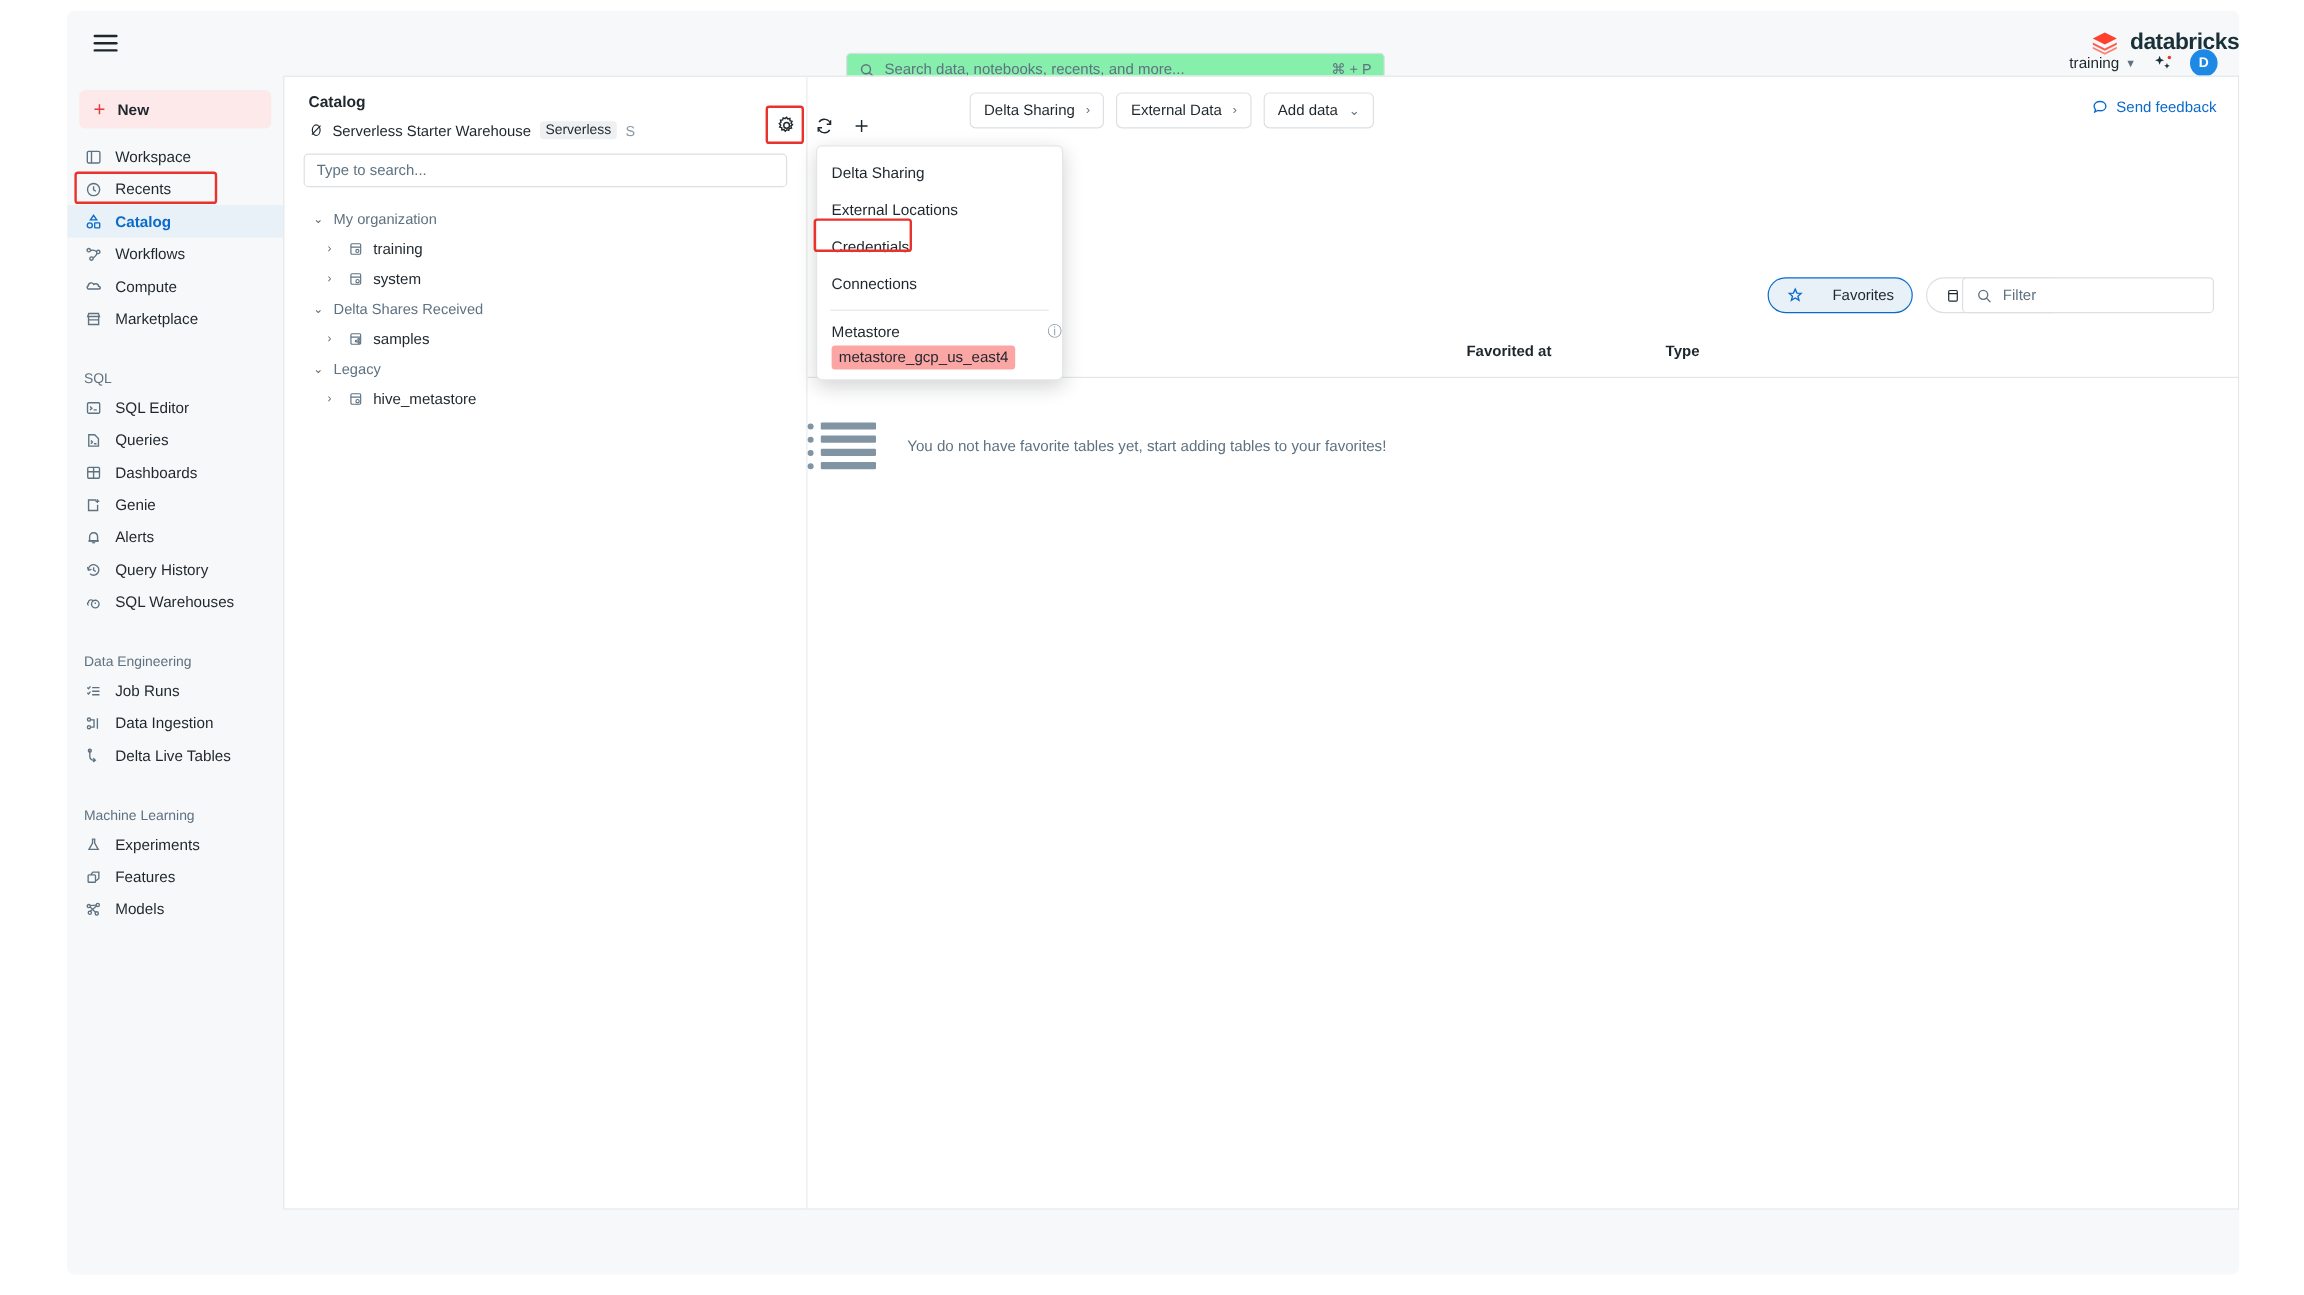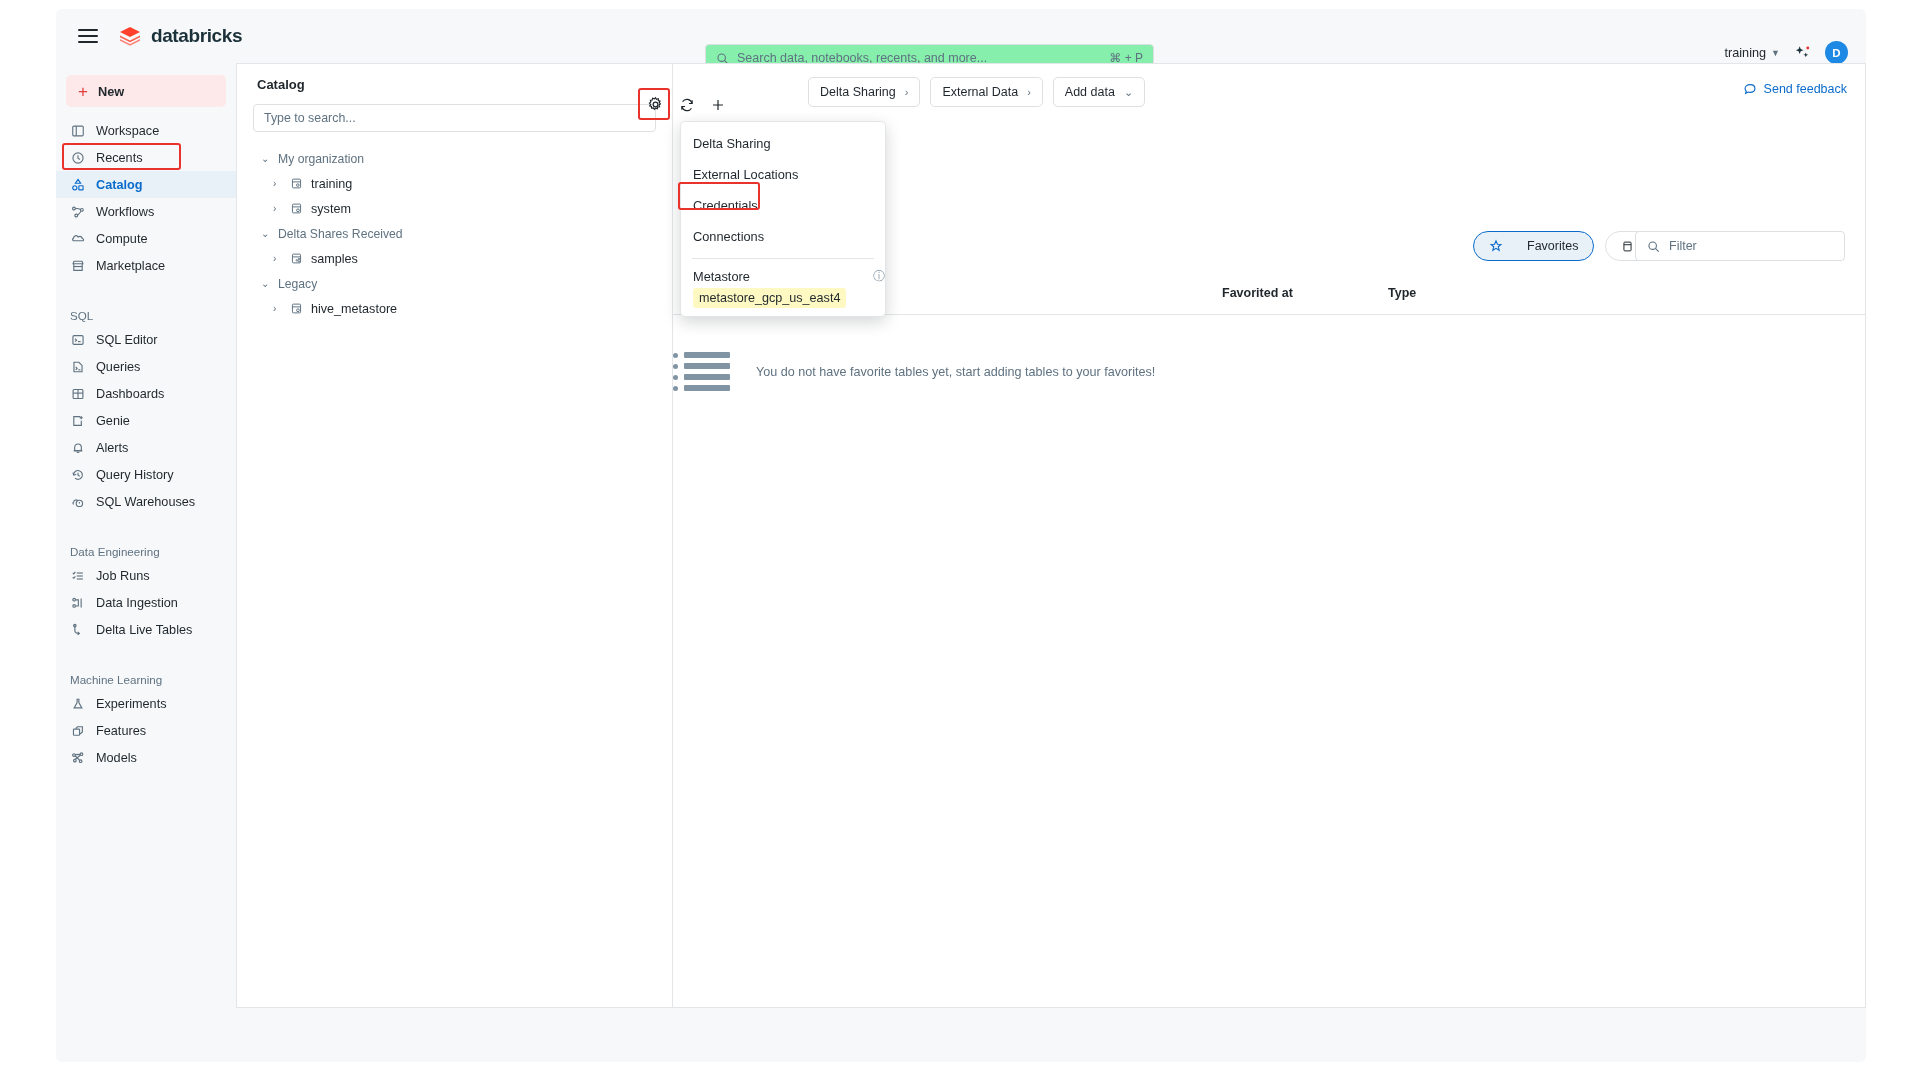--- a/index.html
+++ b/index.html
@@ -21,21 +21,21 @@
     width: 1810px; height: 1053px;
     background: #F7F8F9;
     border-radius: 6px;
     overflow: hidden;
   }
   
   .topbar {
     position: absolute; left: 0; top: 0;
     width: 1810px; height: 54px;
     background: #F7F8F9;
-    display: flex; align-items: center;
+    display: flex; align-items: center; justify-content: space-between;
   }
   .hamburger {
     margin-left: 22px;
     width: 20px; height: 20px;
     display: flex; flex-direction: column; justify-content: center; gap: 4px;
     cursor: pointer;
   }
   .hamburger span { display: block; height: 1.7px; background: #1F272D; border-radius: 1px; }
   .brand {
     display: flex; align-items: center; gap: 9px;
@@ -256,21 +256,21 @@
   }
   .menu-sep { height: 1px; background: #E3E6E8; margin: 6px 11px; }
   .menu-meta-label {
     font-size: 12.8px; color: #1F272D;
     padding: 3px 0 2px 12px;
     display: flex; align-items: center; justify-content: space-between;
   }
   .meta-info { color: #8A9AA6; font-size: 12px; }
   .menu-meta-value {
     margin: 1px 12px 0 12px;
-    background: #fef9c3; border-radius: 3px;
+    background: #fca5a5; border-radius: 3px;
     font-size: 12.6px; color: #1F272D;
     padding: 3px 6px;
     display: inline-block;
   }
   .toolbar-icons {
     position: absolute; left: 590px; top: 86px;
     display: flex; align-items: center; gap: 12px;
     z-index: 45;
   }
   .ticon { width: 19px; height: 19px; display: flex; align-items: center; justify-content: center; cursor: pointer; color: #1F272D; }
@@ -546,20 +546,29 @@
         </span>
         <span>Models</span>
       </div>
 
       <div class="hl-red" style="left:6px; top:80px; width:119px; height:27px;"></div>
     </div>
 
     <div class="explorer">
       <div class="explorer-title">Catalog</div>
 
+      <div class="warehouse-row">
+        <svg width="13" height="13" viewBox="0 0 16 16" fill="none">
+          <ellipse cx="8" cy="8" rx="4" ry="5.4" stroke="#1F272D" stroke-width="1.2"></ellipse>
+          <line x1="3.6" y1="12.6" x2="12.4" y2="3.4" stroke="#1F272D" stroke-width="1.2"></line>
+        </svg>
+        <span>Serverless Starter Warehouse</span>
+        <span class="wh-badge">Serverless</span>
+        <span class="wh-s">S</span>
+      </div>
 
       <div class="tree-search">
         <span>Type to search...</span>
       </div>
 
       <div class="tree">
         <div class="tree-group">
           <span class="caret open">⌄</span>
           <span>My organization</span>
         </div>

